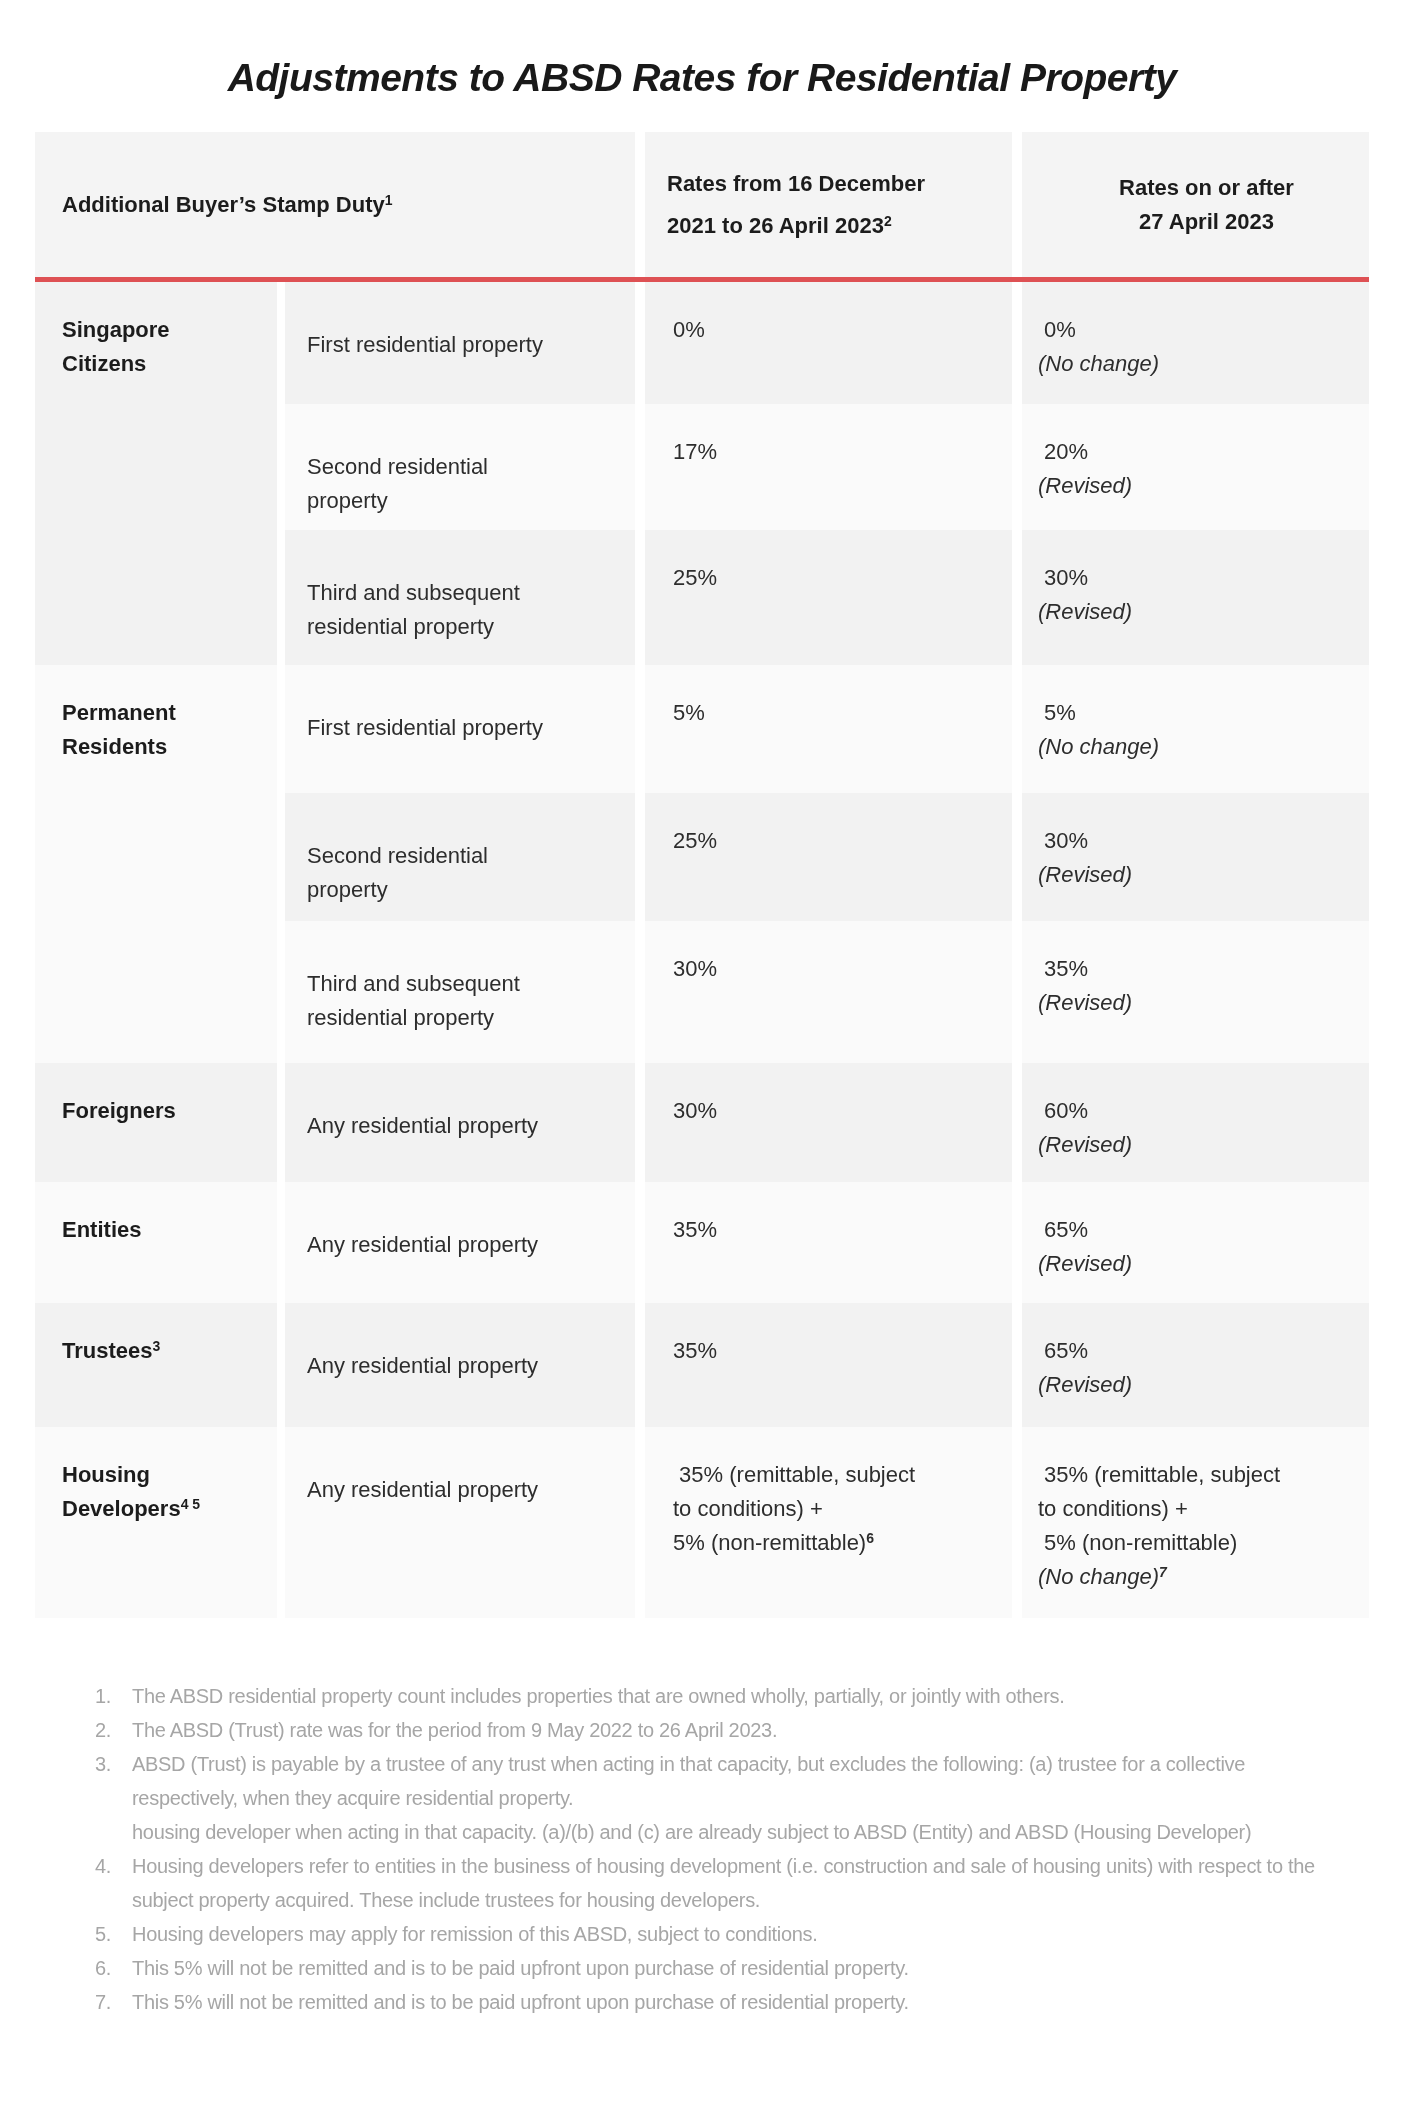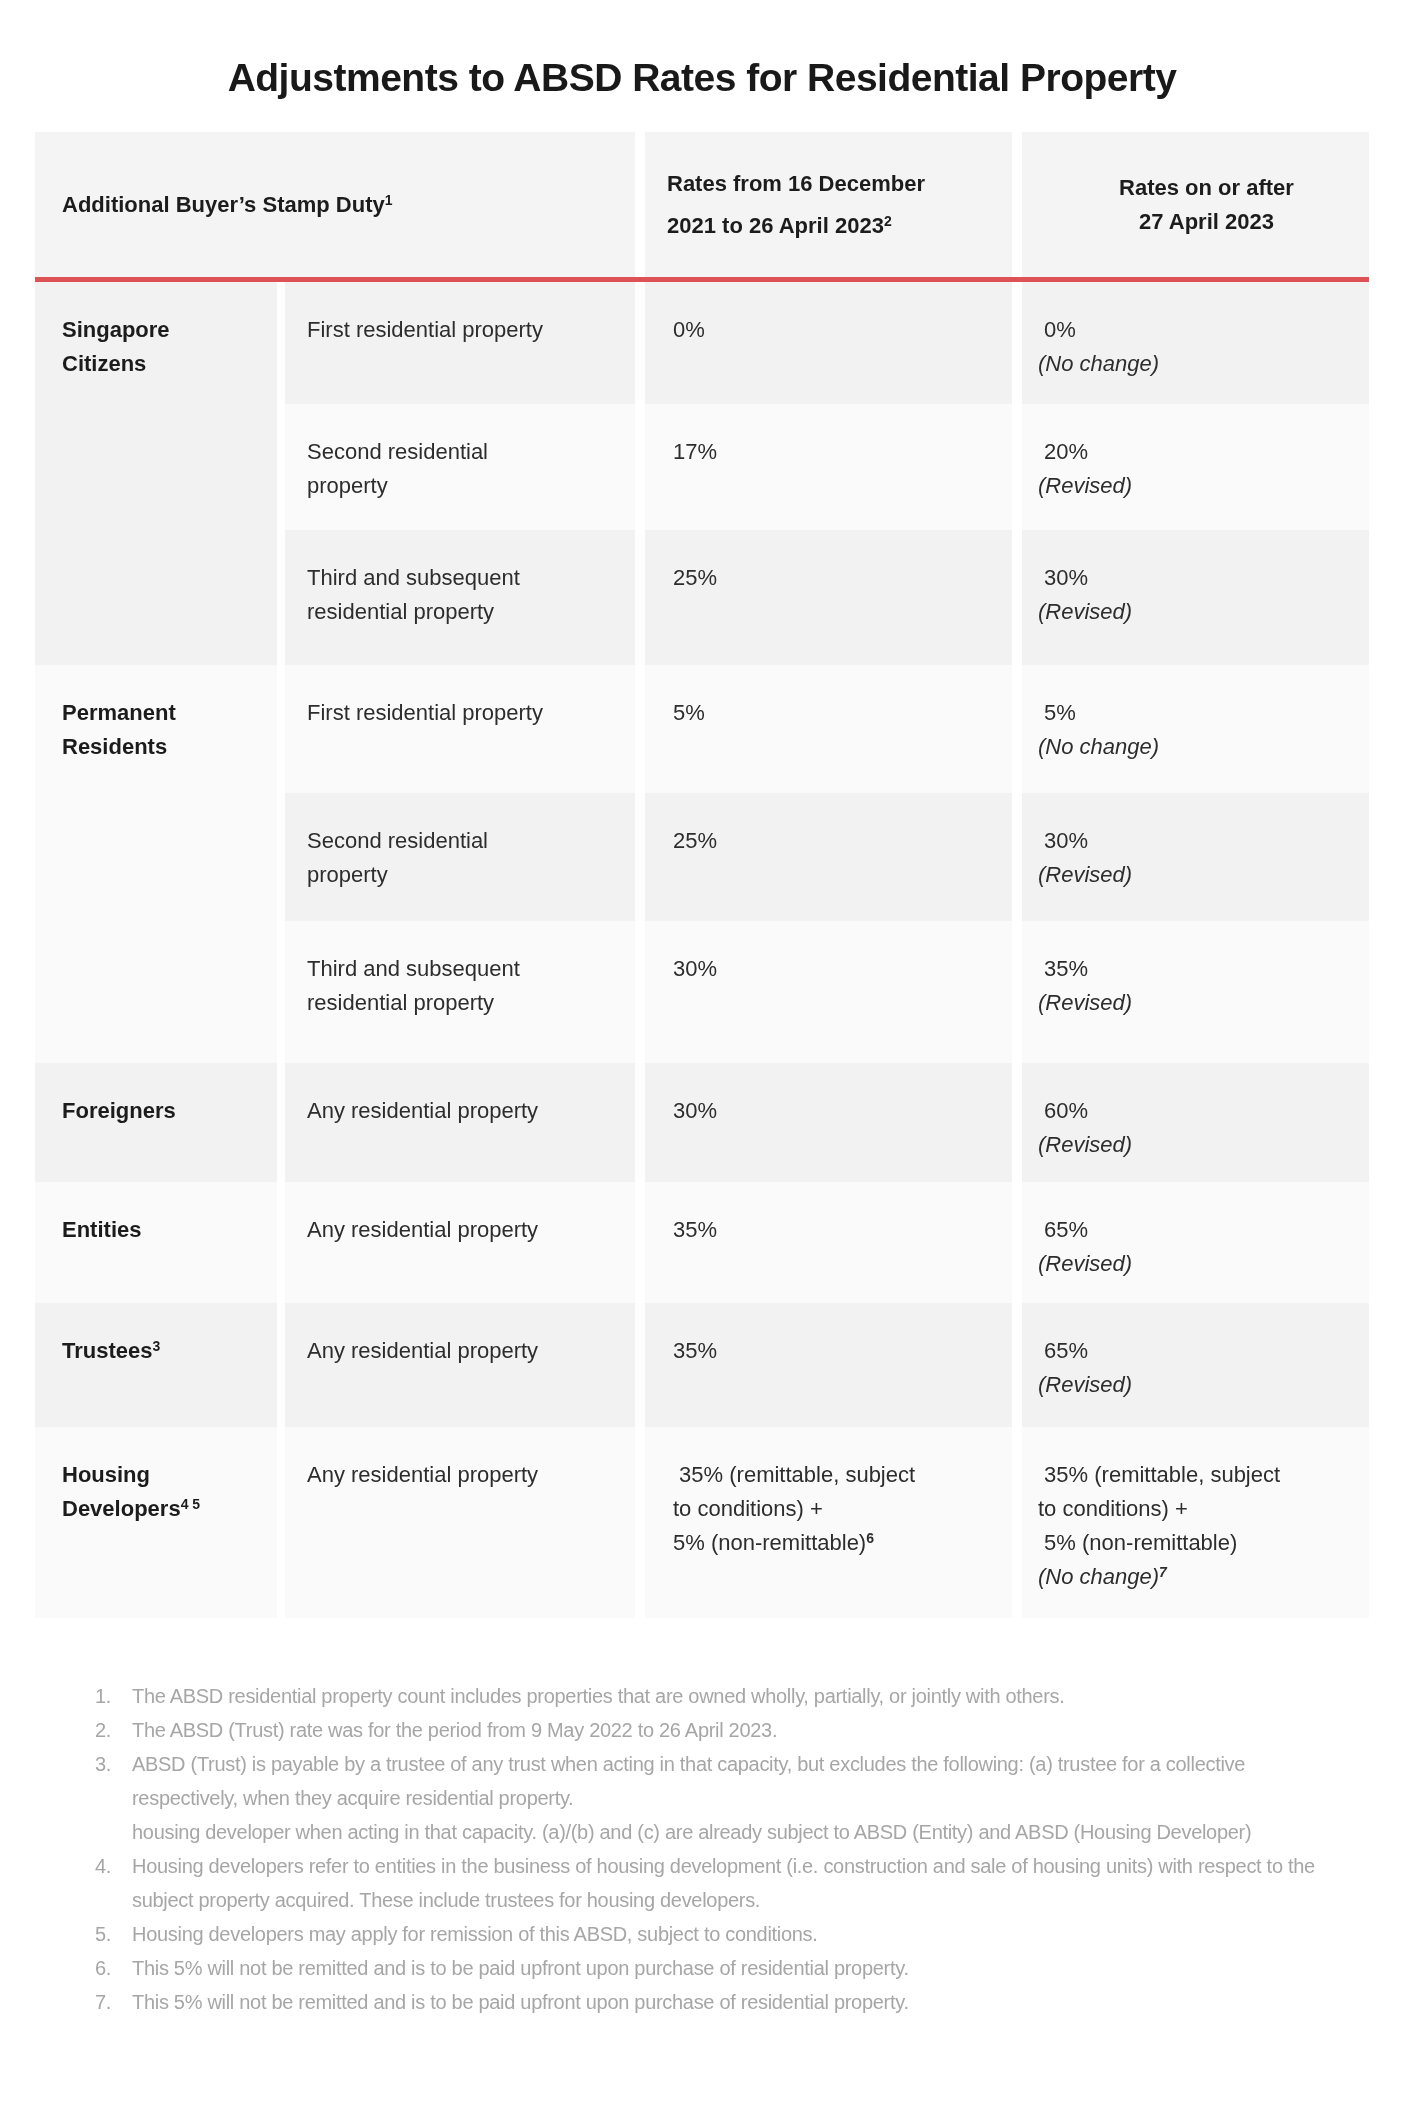--- a/index.html
+++ b/index.html
@@ -8,20 +8,21 @@
     width: 1404px; height: 2117px;
     position: relative;
     font-family: "Liberation Sans", "DejaVu Sans", sans-serif;
     color: #2d2d2d;
   }
   .page-title {
     position: absolute; top: 56px; left: 0; width: 1404px;
     text-align: center;
     font-size: 39px; font-weight: 700; color: #191919;
     letter-spacing: -0.5px;
+    font-style: italic;
   }
   .absd-grid {
     position: absolute; left: 35px; top: 132px;
     display: grid;
     grid-template-columns: 242px 8px 350px 10px 367px 10px 347px;
     grid-template-rows: 145px 5px 122px 126px 135px 128px 128px 142px 119px 121px 124px 191px;
     width: 1334px;
     background: #ffffff;
   }
   .grey  { background: #f2f2f2; }
@@ -34,21 +35,21 @@
     font-weight: 700; color: #1c1c1c; font-size: 22px; line-height: 34px;
   }
   .hdr-a { grid-area: 1 / 1 / 2 / 4; padding-left: 27px; }
   .hdr-b { grid-area: 1 / 5 / 2 / 6; padding-left: 22px; gap: 8px; }
   .hdr-c { grid-area: 1 / 7 / 2 / 8; padding-left: 22px; text-align: center; }
   .group-cell {
     padding: 31px 10px 0 27px;
     font-weight: 700; color: #1c1c1c;
     font-size: 22px; line-height: 34px;
   }
-  .prop-cell { padding: 31px 14px 0 22px; }
+  .prop-cell { padding: 46px 14px 0 22px; }
   .old-cell  { padding: 31px 10px 0 28px; }
   .new-cell  { padding: 31px 10px 0 16px; }
   .line { white-space: pre; }
   .note { font-style: italic; }
   sup {
     font-size: 14px; line-height: 0;
     position: relative; top: -7px; vertical-align: baseline;
     font-weight: inherit;
   }
   sup.b { font-weight: 700; }

